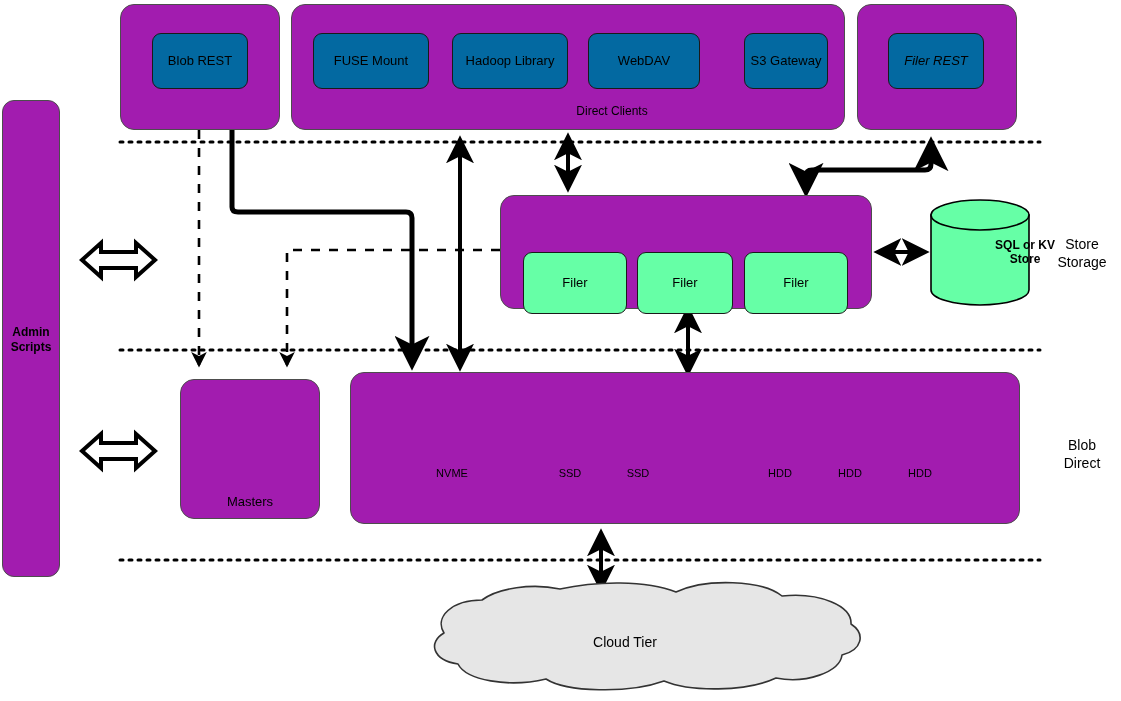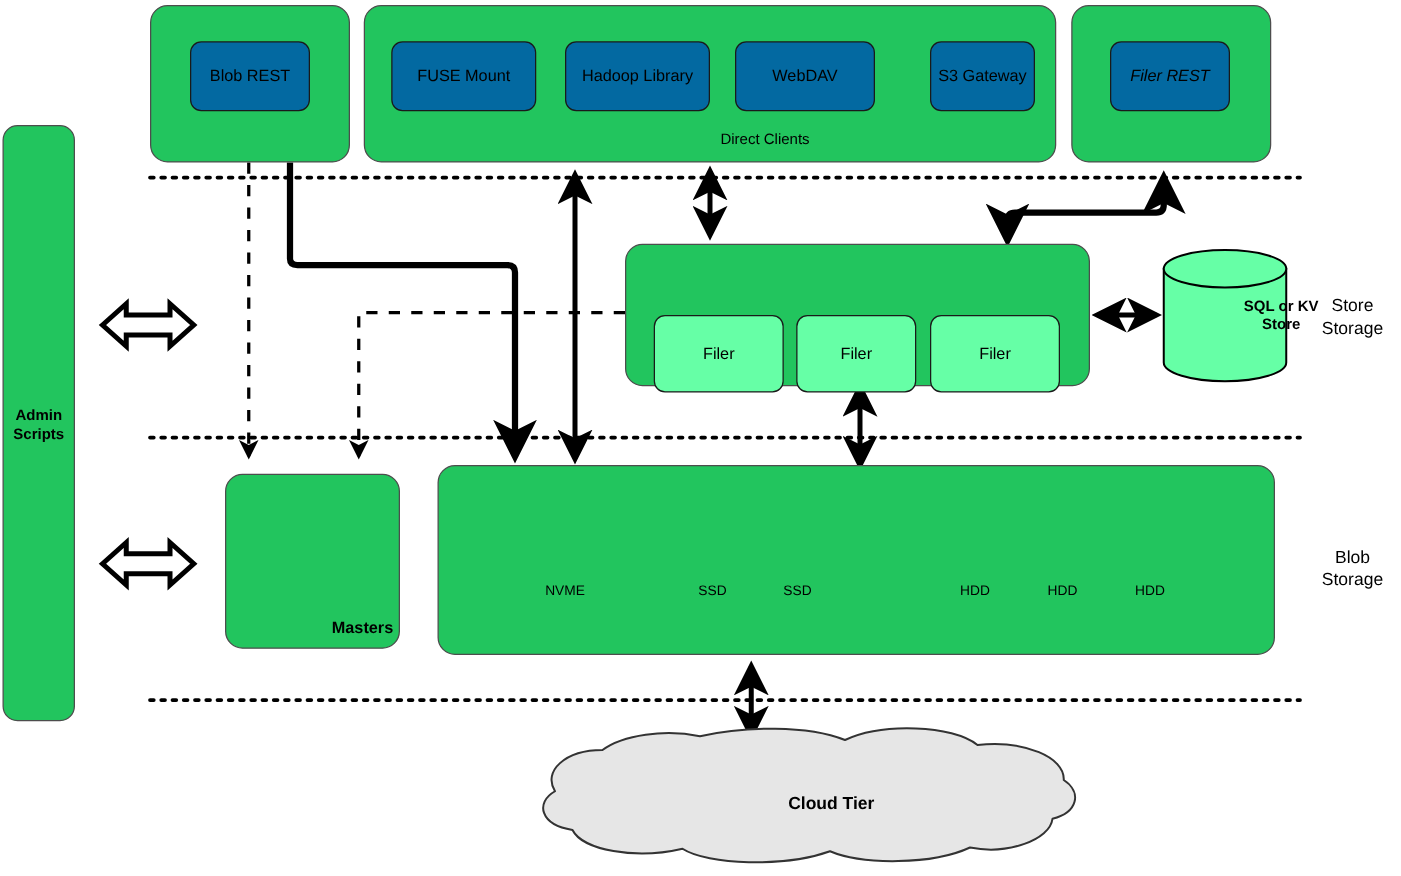--- a/index.html
+++ b/index.html
@@ -6,37 +6,37 @@
   body{
     width:1121px;height:701px;position:relative;overflow:hidden;
     font-family:"Liberation Sans","DejaVu Sans",sans-serif;
     color:#000000;
   }
   #stage{position:absolute;left:0;top:0;width:1121px;height:701px;}
   svg#canvas{position:absolute;left:0;top:0;width:1121px;height:701px;}
 
   
   .group{
-    position:absolute;background:#22c55e;border:1px solid #4d4d4d;
+    position:absolute;background:#a21caf;border:1px solid #4d4d4d;
     border-radius:14px;box-sizing:border-box;
   }
   
   .node{
     position:absolute;box-sizing:border-box;border:1px solid #1a1a1a;
     border-radius:9px;display:flex;align-items:center;justify-content:center;
     font-size:13px;line-height:1.15;text-align:center;
   }
   .node.orange{background:#0369a1;}
   .node.green{background:#66ffa6;margin-top:32px;}
 
   .caption{
     position:absolute;font-size:12px;text-align:center;
     white-space:pre-line;line-height:1.25;
   }
-  .caption.bold{font-weight:bold;padding-left:40px;}
+  .caption.bold{font-weight:normal;}
   .side-label{
     position:absolute;font-size:14px;line-height:1.25;text-align:center;
     white-space:pre-line;
   }
   .vlabel{
     position:absolute;font-size:12px;font-weight:bold;text-align:center;
     white-space:pre-line;line-height:1.25;width:100%;
   }
   .cyl-label{
     position:absolute;font-size:11px;text-align:center;width:100%;
@@ -259,15 +259,15 @@
   <div class="cyl-label" style="left:612px;top:467px;width:52px;">SSD</div>
   <div class="cyl-label" style="left:754px;top:467px;width:52px;">HDD</div>
   <div class="cyl-label" style="left:824px;top:467px;width:52px;">HDD</div>
   <div class="cyl-label" style="left:894px;top:467px;width:52px;">HDD</div>
 
   <div class="caption bold" style="left:500px;top:634px;width:250px;font-size:14px;">Cloud Tier</div>
 
   <div class="side-label" style="left:1047px;top:236px;width:70px;">Store
 Storage</div>
   <div class="side-label" style="left:1047px;top:437px;width:70px;">Blob
-Storage</div>
+Direct</div>
 
 </div>
 
 </body></html>

